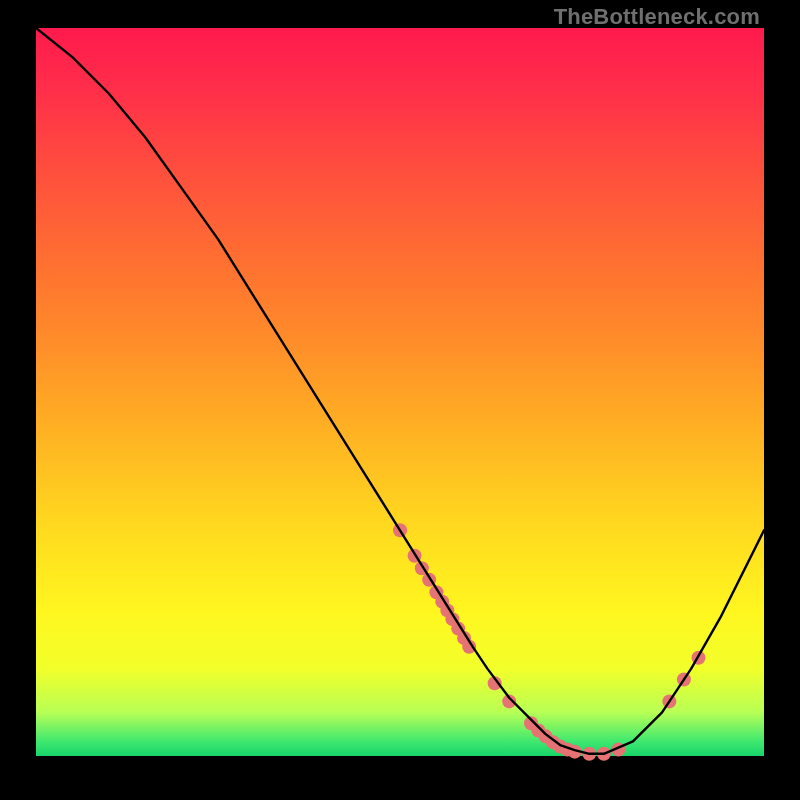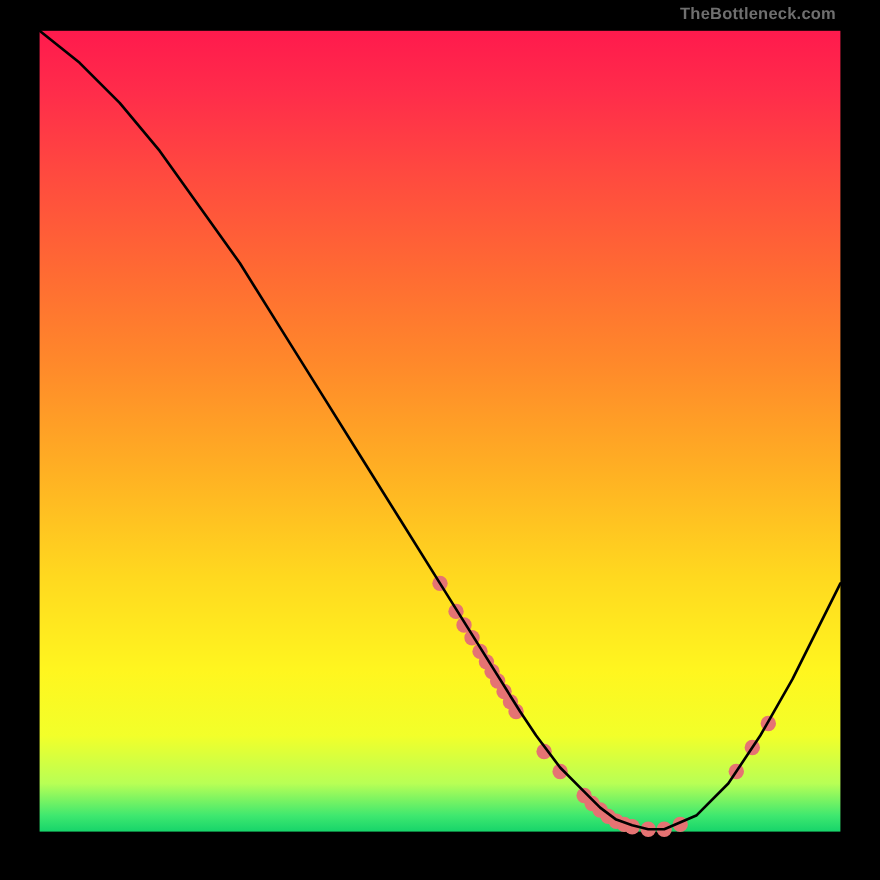--- a/index.html
+++ b/index.html
@@ -29,21 +29,21 @@
       #f2ff2a 88%,
       #b8ff55 94%,
       #3fe86f 98%,
       #17d46a 100%);
   }
   .watermark {
     position: absolute;
     top: 4px;
     right: 40px;
     color: #6f6f6f;
-    font-size: 15px;
+    font-size: 22px;
     font-weight: 600;
     letter-spacing: 0.2px;
   }
   svg.overlay {
     position: absolute;
     left: 36px;
     top: 28px;
     width: 728px;
     height: 728px;
     overflow: visible;

